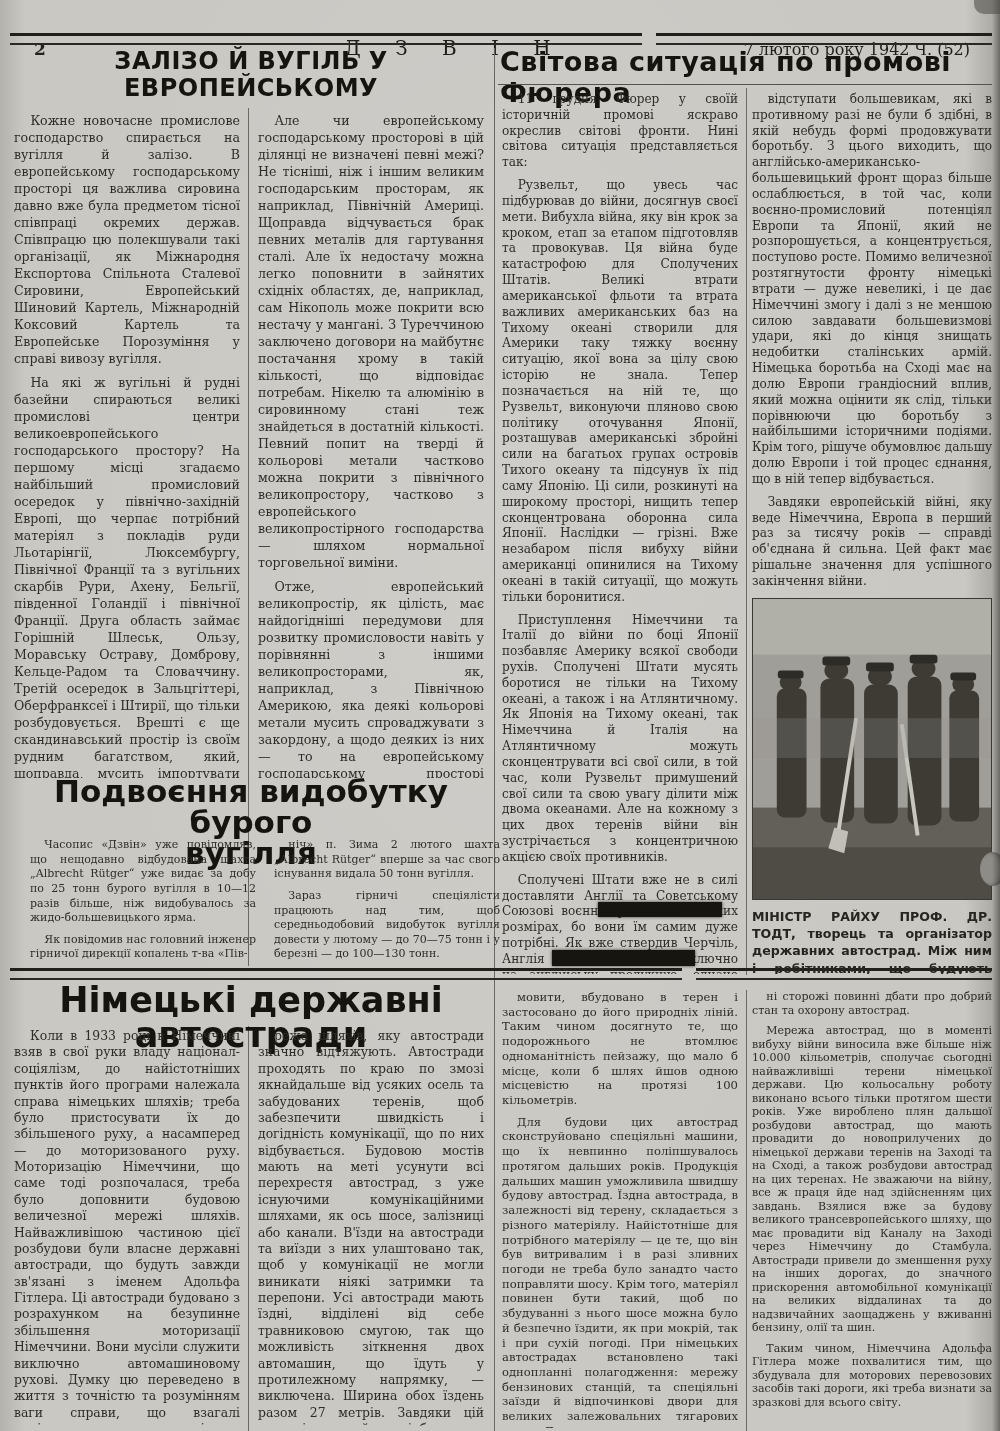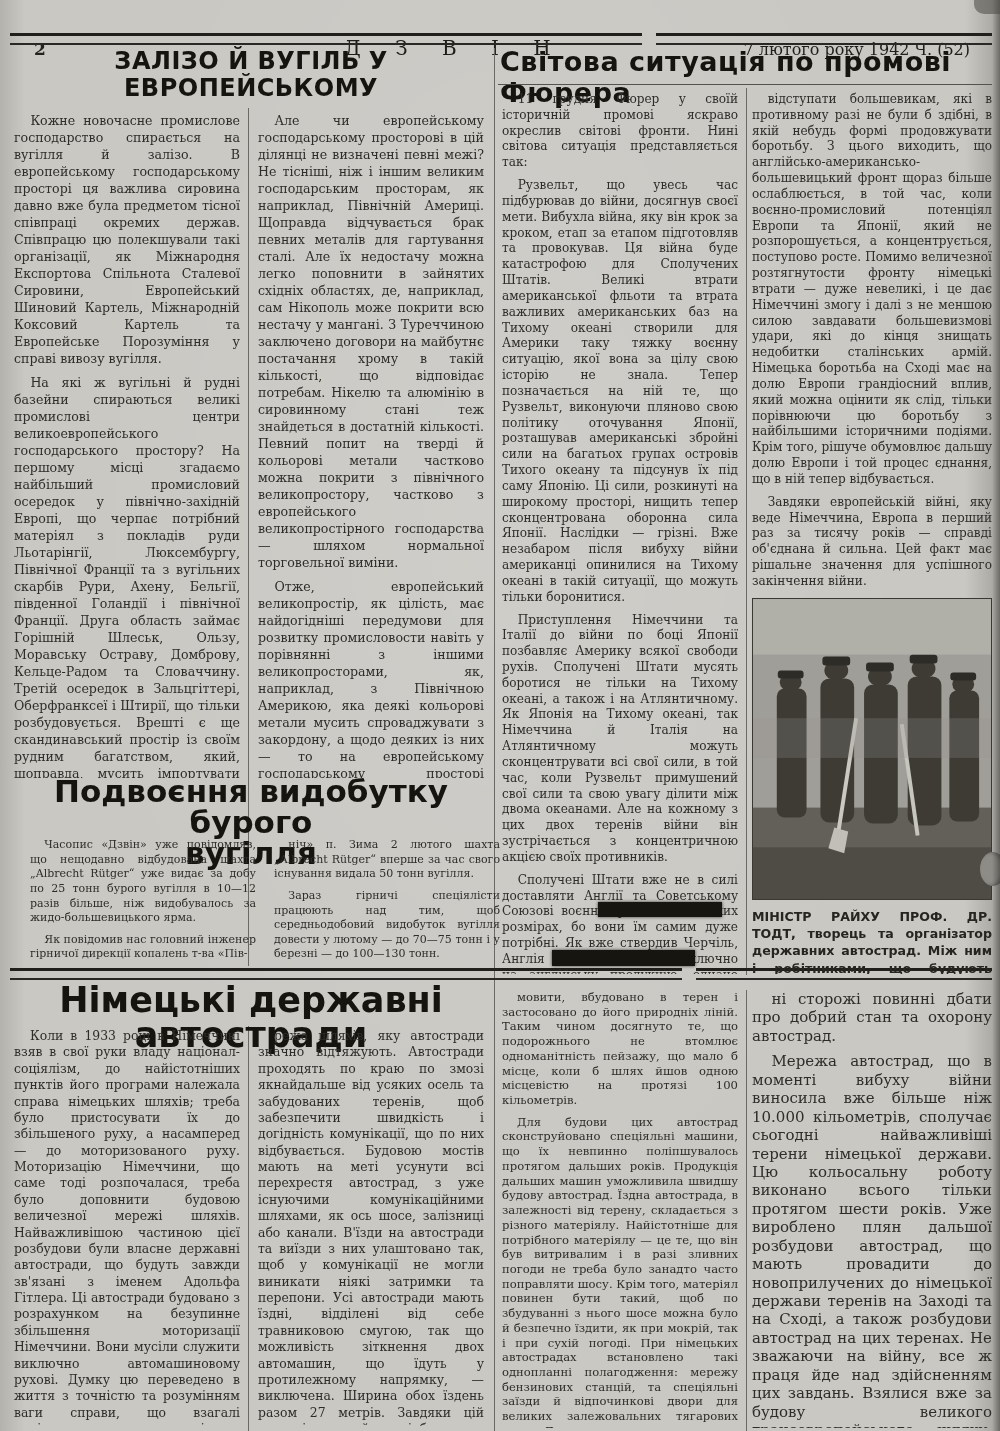--- a/index.html
+++ b/index.html
@@ -20,21 +20,21 @@
   .hline{position:absolute;height:1px;background:#55534e;}
   .headline{position:absolute;text-align:center;font-family:"DejaVu Sans", sans-serif;font-weight:bold;color:#15140f;}
   .headline .l{display:block;}
   .col{position:absolute;overflow:hidden;text-align:justify;}
   .col p{margin:0 0 7px 0;text-indent:1.3em;}
   .c-iron{font-size:12.6px;line-height:1.35;}
   .c-ws{font-size:12.1px;line-height:1.31;}
   .c-brown{font-size:11px;line-height:1.33;margin-left:16px;}
   .c-a12{font-size:12.4px;line-height:1.32;}
   .c-a3{font-size:11.6px;line-height:1.27;}
-  .c-a4{font-size:15px;line-height:1.23;}
+  .c-a4{font-size:11px;line-height:1.23;}
   figure{margin:8px 0 0 0;}
   .photo{width:100%;height:302px;display:block;border:1px solid #3a3833;box-sizing:border-box;background:#9b9994;}
   figcaption{font-family:"DejaVu Sans", sans-serif;font-weight:bold;font-size:12.6px;line-height:1.38;text-align:justify;margin-top:8px;color:#26251f;}
   .blot{position:absolute;background:#16150f;box-shadow:0 0 3px rgba(20,20,15,.8);}
   .edge-shadow{position:absolute;top:0;right:0;width:8px;height:1431px;background:linear-gradient(90deg,rgba(0,0,0,0),rgba(40,38,34,.45));}
   .corner-mark{position:absolute;top:0;right:0;width:26px;height:14px;background:#4b4944;opacity:.55;border-radius:0 0 0 10px;}
   .blob{position:absolute;right:-6px;top:852px;width:26px;height:34px;background:#8e8c87;border-radius:50%;box-shadow:inset -3px 0 4px rgba(0,0,0,.35);}
 </style>
 </head>
 <body>

